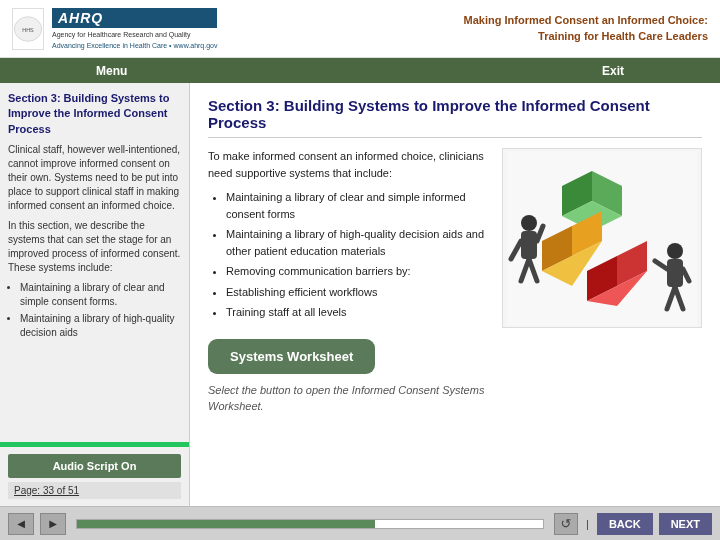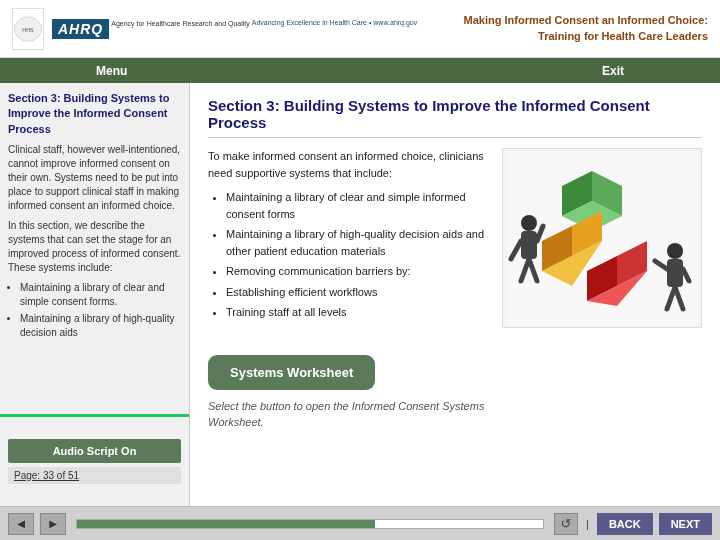--- a/index.html
+++ b/index.html
@@ -42,20 +42,21 @@
       display: flex;
       align-items: center;
       justify-content: center;
       font-size: 9px;
       color: #555;
       border: 1px solid #ddd;
       flex-shrink: 0;
     }
     .logo-ahrq {
       display: flex;
+      flex-direction: column;
       gap: 2px;
     }
     .ahrq-badge {
       background: #1a5276;
       color: #fff;
       font-size: 14px;
       font-weight: bold;
       font-style: italic;
       padding: 2px 6px;
       letter-spacing: 1px;
@@ -135,22 +136,22 @@
     .sidebar-list {
       font-size: 10px;
       color: #333;
       padding-left: 12px;
       margin-bottom: 6px;
     }
     .sidebar-list li {
       margin-bottom: 3px;
     }
     .sidebar-bottom {
-      padding: 22px 8px;
-      border-top: 3px solid #22c55e;
+      padding: 7px 8px;
+      border-top: 5px solid #22c55e;
     }
     .audio-script-btn {
       background: #5a7a5a;
       color: #fff;
       font-size: 11px;
       font-weight: bold;
       padding: 6px 10px;
       text-align: center;
       cursor: pointer;
       border: none;
@@ -191,21 +192,21 @@
       flex: 1;
       font-size: 11px;
       color: #222;
       line-height: 1.5;
     }
     .content-text p {
       margin-bottom: 8px;
     }
     .content-text ul {
       padding-left: 18px;
-      margin-bottom: 24px;
+      margin-bottom: 8px;
     }
     .content-text ul li {
       margin-bottom: 4px;
     }
     .content-image {
       width: 200px;
       flex-shrink: 0;
       background: #f5f5f5;
       border: 1px solid #ddd;
       height: 180px;

